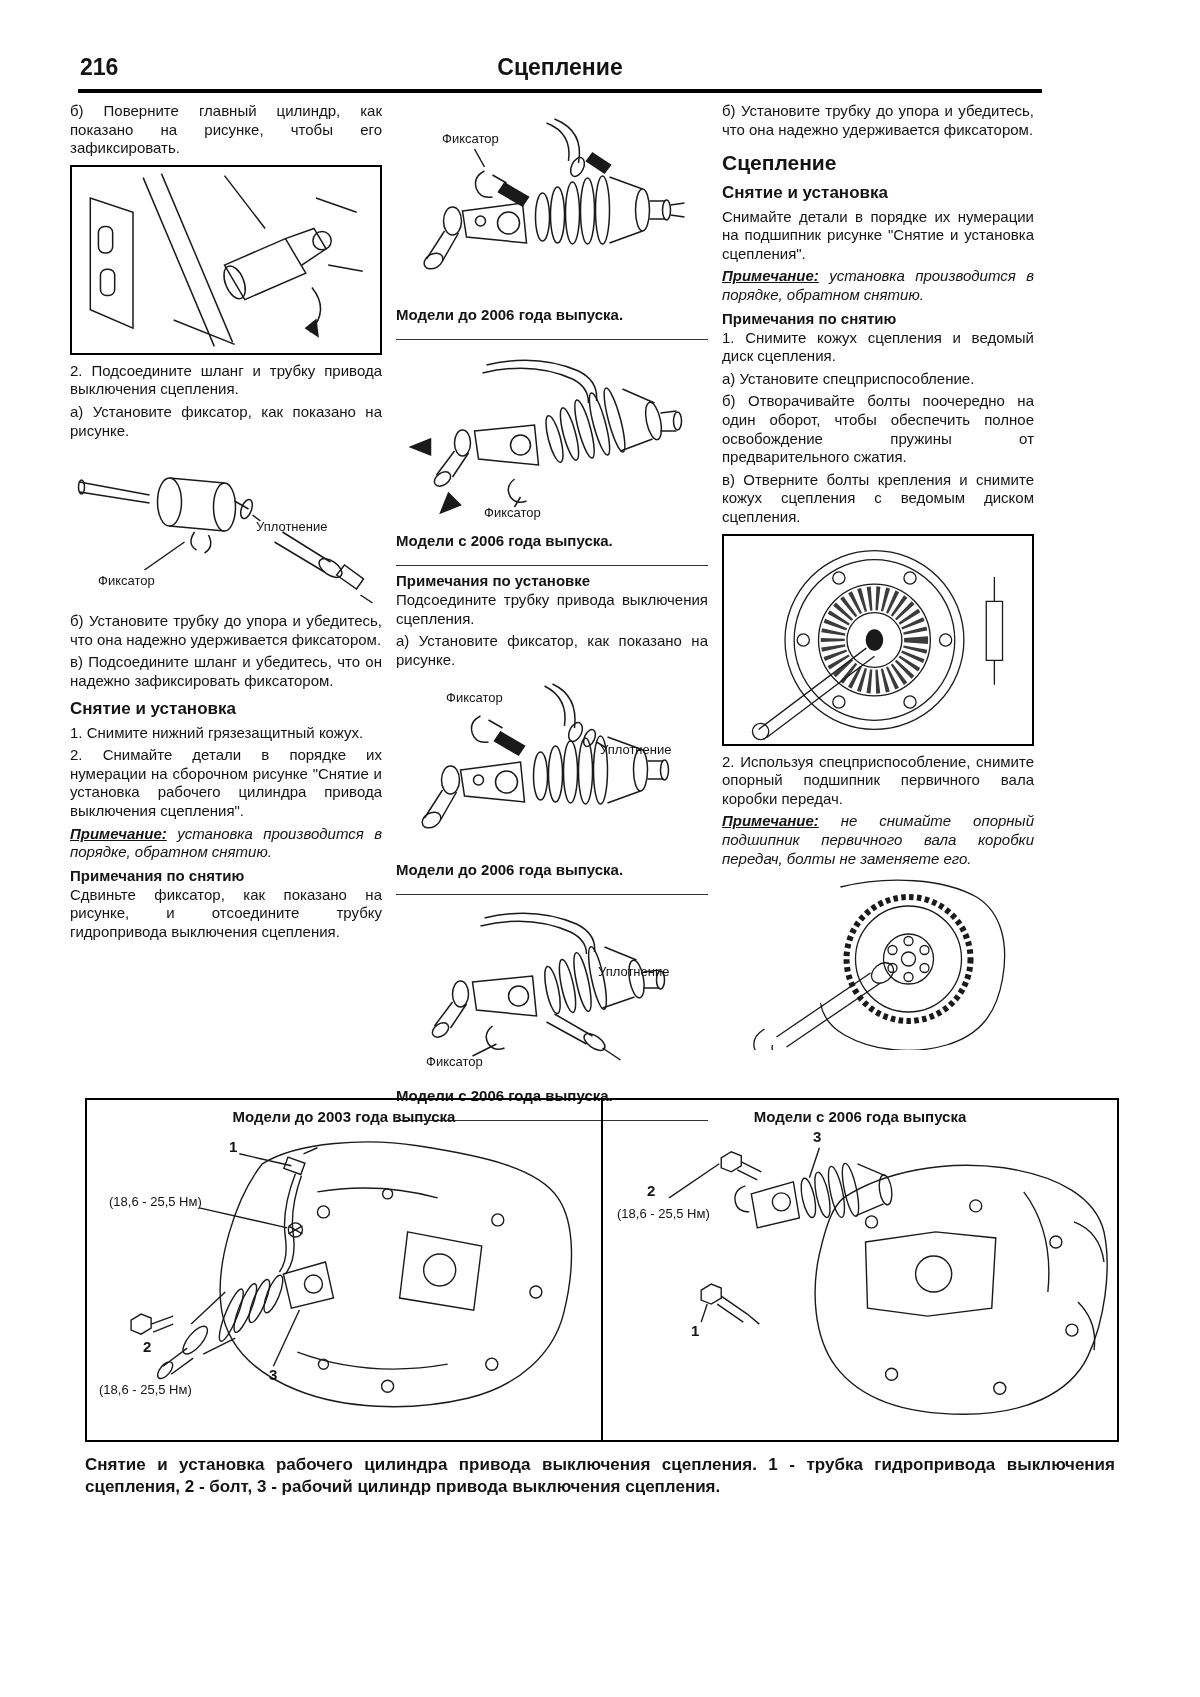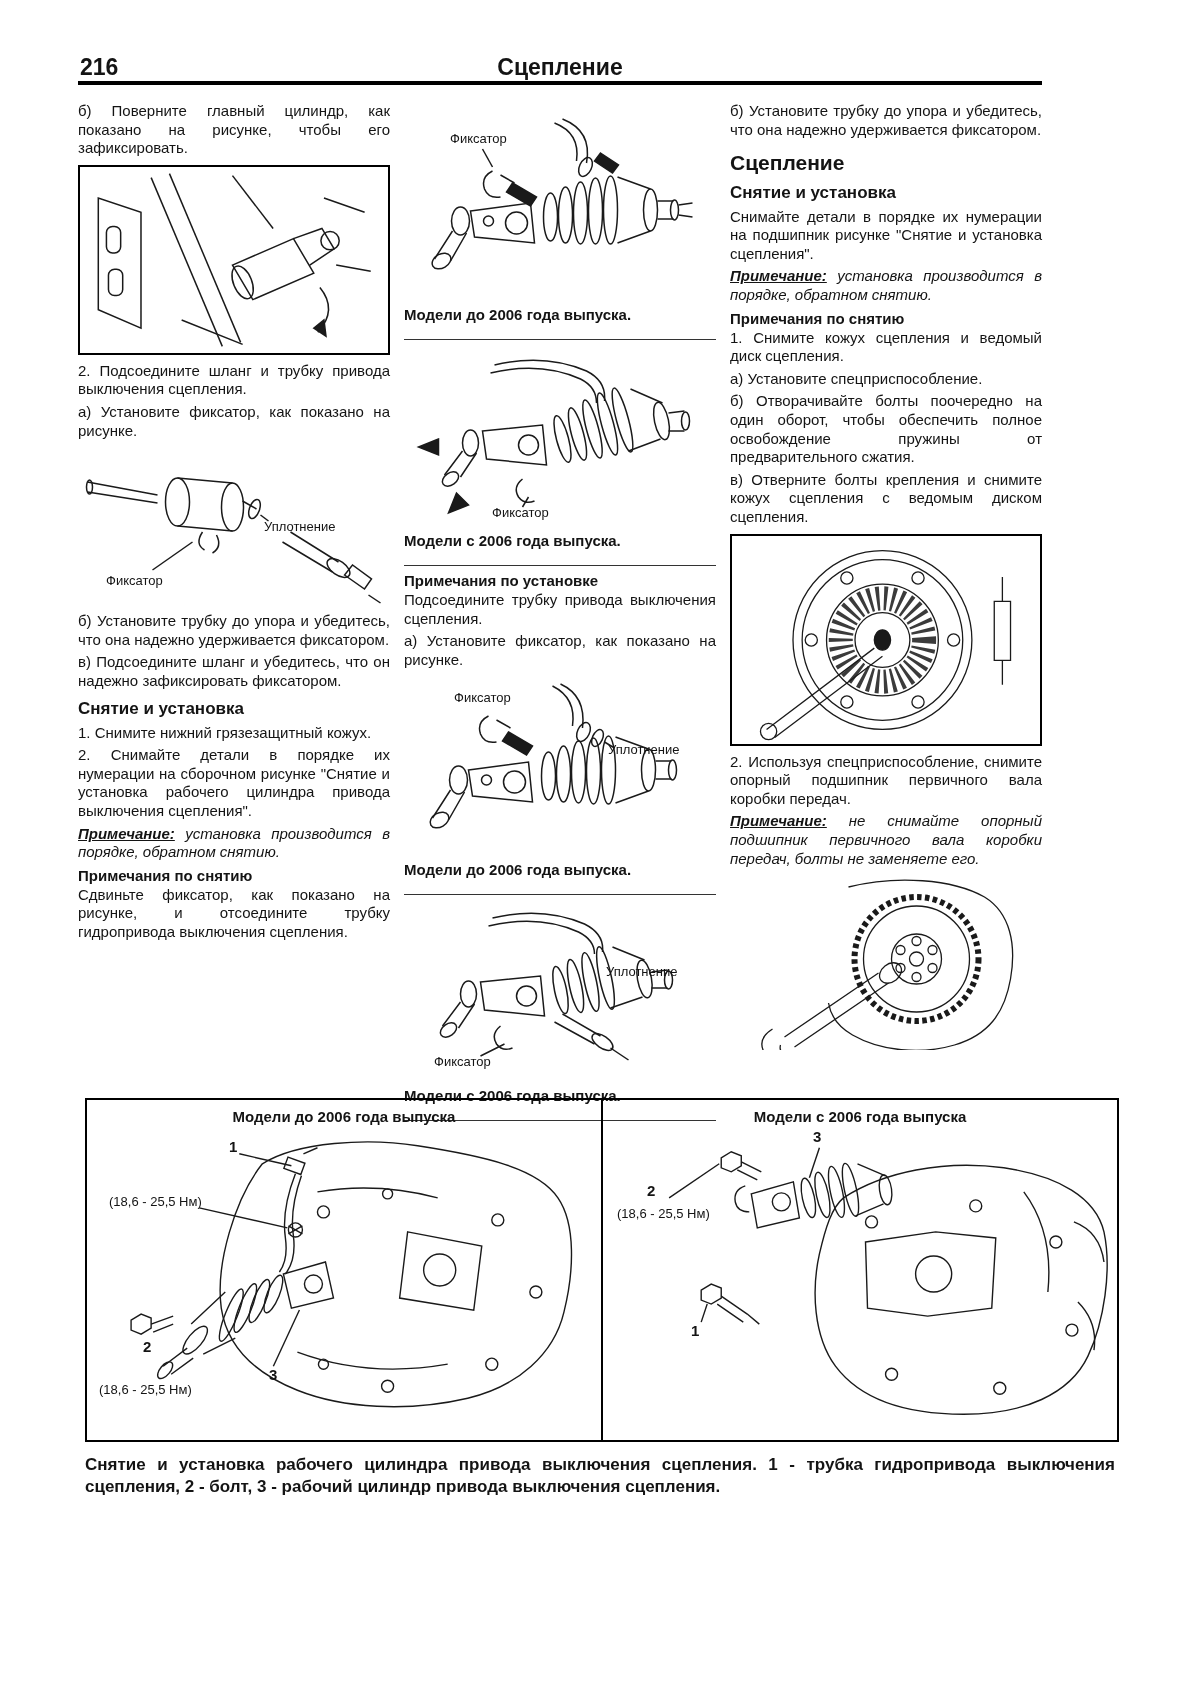--- a/index.html
+++ b/index.html
@@ -1,25 +1,25 @@
 <!DOCTYPE html>
 <html lang="ru"><head>
 <meta charset="utf-8">
 <style>
   html,body{margin:0;padding:0;background:#ffffff;}
   .page{position:relative;width:1200px;height:1697px;background:#fff;
         font-family:"Liberation Sans",sans-serif;color:#141414;overflow:hidden;}
 
   
-  .header{position:absolute;left:78px;top:54px;width:964px;border-bottom:4px solid #000;}
+  .header{position:absolute;left:78px;top:54px;width:964px;border-bottom:4px solid #000;padding-bottom:8px;}
   .pageno{position:absolute;left:2px;top:0;font-size:23px;font-weight:bold;}
   .htitle{display:block;text-align:center;font-size:23px;font-weight:bold;}
 
   
-  .cols{position:absolute;left:78px;top:102px;width:964px;display:flex;gap:14px;}
+  .cols{position:absolute;left:70px;top:102px;width:964px;display:flex;gap:14px;}
   .col{width:312px;}
   p{margin:0 0 4px;}
   .body{font-size:15px;line-height:1.24;text-align:justify;}
   .h-big{font-size:21px;font-weight:bold;line-height:1.12;margin:12px 0 4px;}
   .h-sub{font-size:17px;font-weight:bold;margin:8px 0 5px;}
   .h-bold{font-size:15px;font-weight:bold;margin:5px 0 2px;}
   .note{font-size:15px;line-height:1.24;font-style:italic;text-align:justify;}
   .note-label{font-weight:bold;text-decoration:underline;}
 
   .fig{position:relative;margin:7px 0;}
@@ -337,21 +337,21 @@
           <ellipse cx="78" cy="268" rx="5" ry="10" transform="rotate(40 78 268)"></ellipse>
           <path d="M44 218 l10 -6 l10 4 v10 l-10 6 l-10 -4 z"></path>
           <path d="M64 222 l22 -8 M66 230 l20 -8"></path>
           <circle cx="208" cy="128" r="7"></circle>
           <path d="M201 124 l14 8 M201 132 l14 -8"></path>
           <path d="M152 52 L204 64"></path>
           <path d="M112 106 L200 126"></path>
           <path d="M186 264 L212 208"></path>
         </g>
       </svg>
-      <span class="panel-caption">Модели до 2006 года выпуска</span>
+      <span class="panel-caption">Модели до 2003 года выпуска</span>
       <span class="callout" style="left:142px;top:38px">1</span>
       <span class="torque" style="left:22px;top:94px">(18,6 - 25,5 Нм)</span>
       <span class="callout" style="left:56px;top:238px">2</span>
       <span class="torque" style="left:12px;top:282px">(18,6 - 25,5 Нм)</span>
       <span class="callout" style="left:182px;top:266px">3</span>
     </div>
 
     <div class="panel right">
       <svg viewBox="0 0 513 336">
         <g stroke="#1a1a1a" stroke-width="1.4" fill="none">

